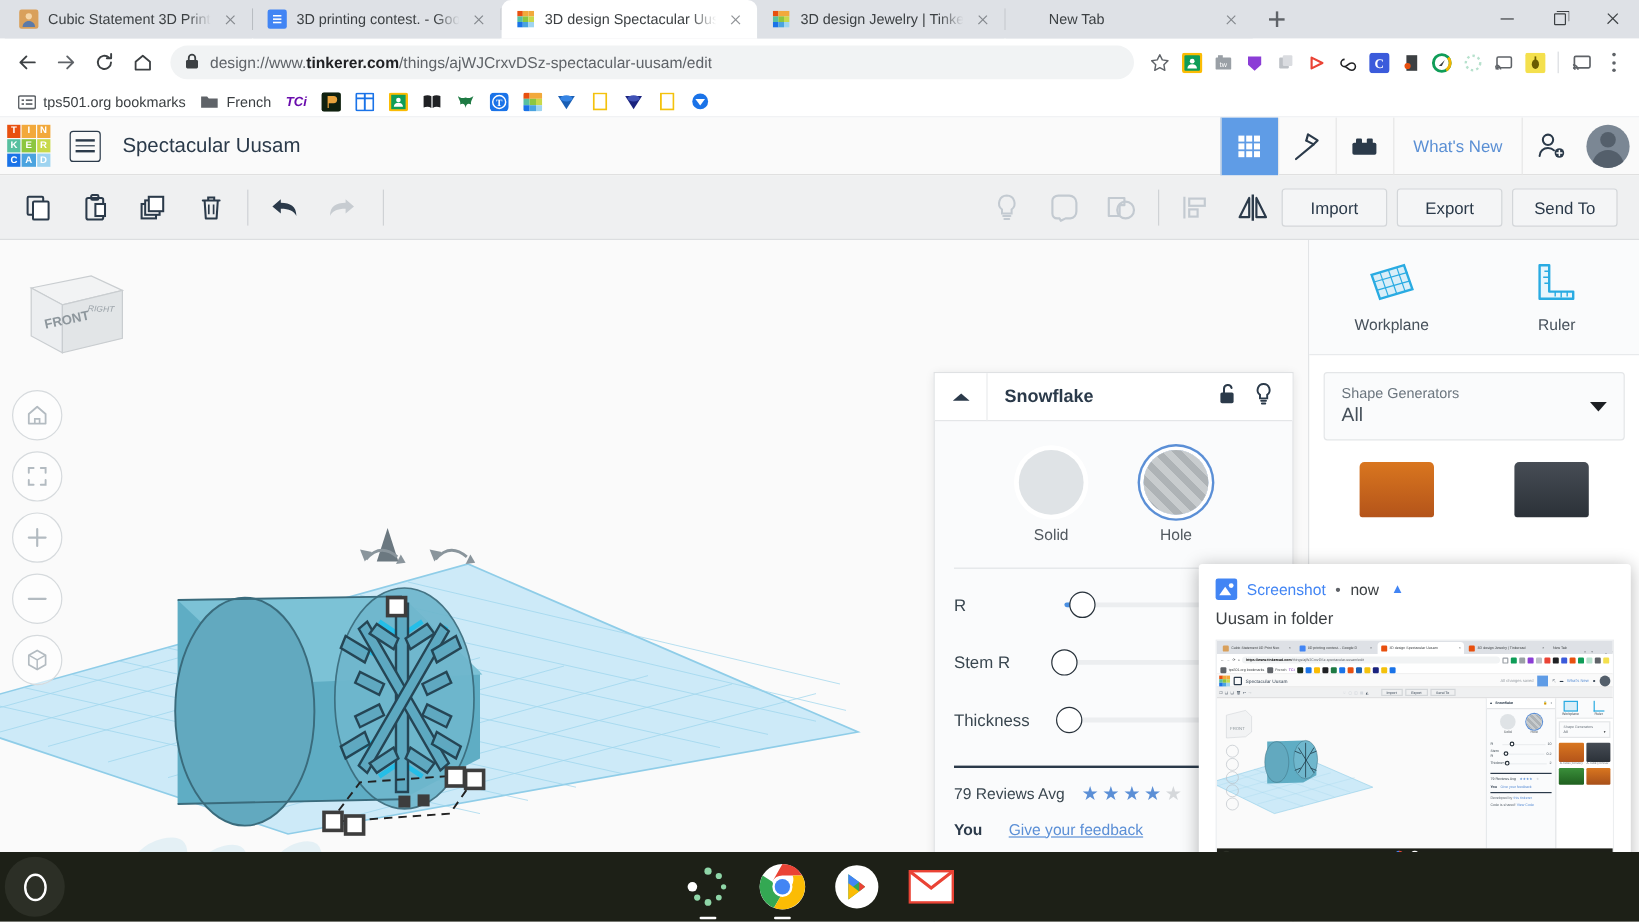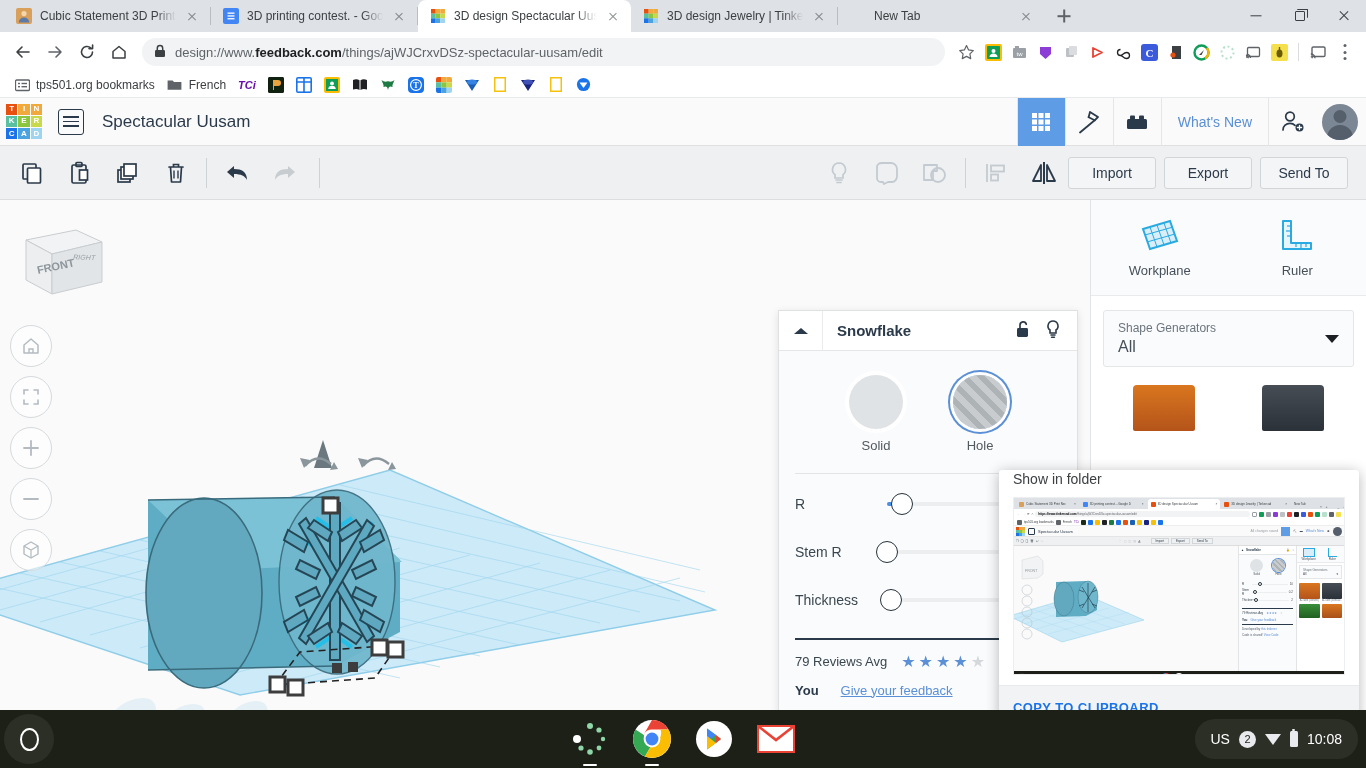--- a/index.html
+++ b/index.html
@@ -408,21 +408,21 @@
         </svg>
     </div>
 
     <div class="omnibox">
       <span>
         <svg width="12" height="14" viewBox="0 0 12 14">
             <rect x="1" y="6" width="10" height="7" rx="1.2" fill="#3c4043"></rect>
             <path d="M3.3 6V4.3a2.7 2.7 0 0 1 5.4 0V6" stroke="#3c4043" stroke-width="1.5" fill="none"></path>
           </svg>
       </span>
-      <span class="url"><span class="dim">design://www.</span><span class="strong">feedback.com</span><span class="dim">/things/ajWJCrxvDSz-spectacular-uusam/edit</span></span>
+      <span class="url"><span class="dim">design://www.</span><span class="strong">tinkerer.com</span><span class="dim">/things/ajWJCrxvDSz-spectacular-uusam/edit</span></span>
     </div>
 
     <div class="star">
       <svg width="17" height="17" viewBox="0 0 17 17" style="position:absolute;left:5px;top:5px;">
           <path d="M8.5 1.6l2.1 4.3 4.7.7-3.4 3.3.8 4.7-4.2-2.2-4.2 2.2.8-4.7L1.7 6.6l4.7-.7z" stroke="#5f6368" stroke-width="1.2" fill="none" stroke-linejoin="round"></path>
         </svg>
     </div>
 
     <div class="extico">
       <svg width="17" height="17" viewBox="0 0 17 17">
@@ -1077,21 +1077,28 @@
           <a href="#">this tinkerer</a>
         </div>
         <div class="coderow">
           <span>Code is shared!</span>
           <a href="#">View Code</a>
         </div>
       </div>
     </div>
 
     <div class="notif">
-      <div class="notif-sub">Show in folder</div>
+      <div class="notif-head">
+        <span class="notif-appico"></span>
+        <span class="notif-src">Screenshot</span>
+        <span class="notif-dot">•</span>
+        <span class="notif-time">now</span>
+        <span class="notif-caret">▲</span>
+      </div>
+      <div class="notif-sub">Uusam in folder</div>
 
       <div class="notif-thumb">
         <div class="mini">
           <div class="m-tabs">
             <div class="m-tab">
                 <span class="mini-sq" style="background:#d9a05b"></span>
                 <span style="width:46px;overflow:hidden">Cubic Statement 3D Print Nec</span>
                 <span>×</span>
               </div>
             <div class="m-tab">
@@ -1369,20 +1376,13 @@
       </svg>
     </div>
     <div class="shelf-app">
       <svg width="38" height="30" viewBox="0 0 38 30">
         <rect x="1" y="2" width="36" height="26" fill="#fff" stroke="#ea4335" stroke-width="2"></rect>
         <path d="M1 2l18 14L37 2" fill="none" stroke="#ea4335" stroke-width="2.6"></path>
       </svg>
     </div>
   </div>
 
-  <div class="status">
-    <span>US</span>
-    <span class="badge2">2</span>
-    <span class="wifi"></span>
-    <span class="batt"></span>
-    <span>10:08</span>
-  </div>
 </div>
 
 </body></html>

